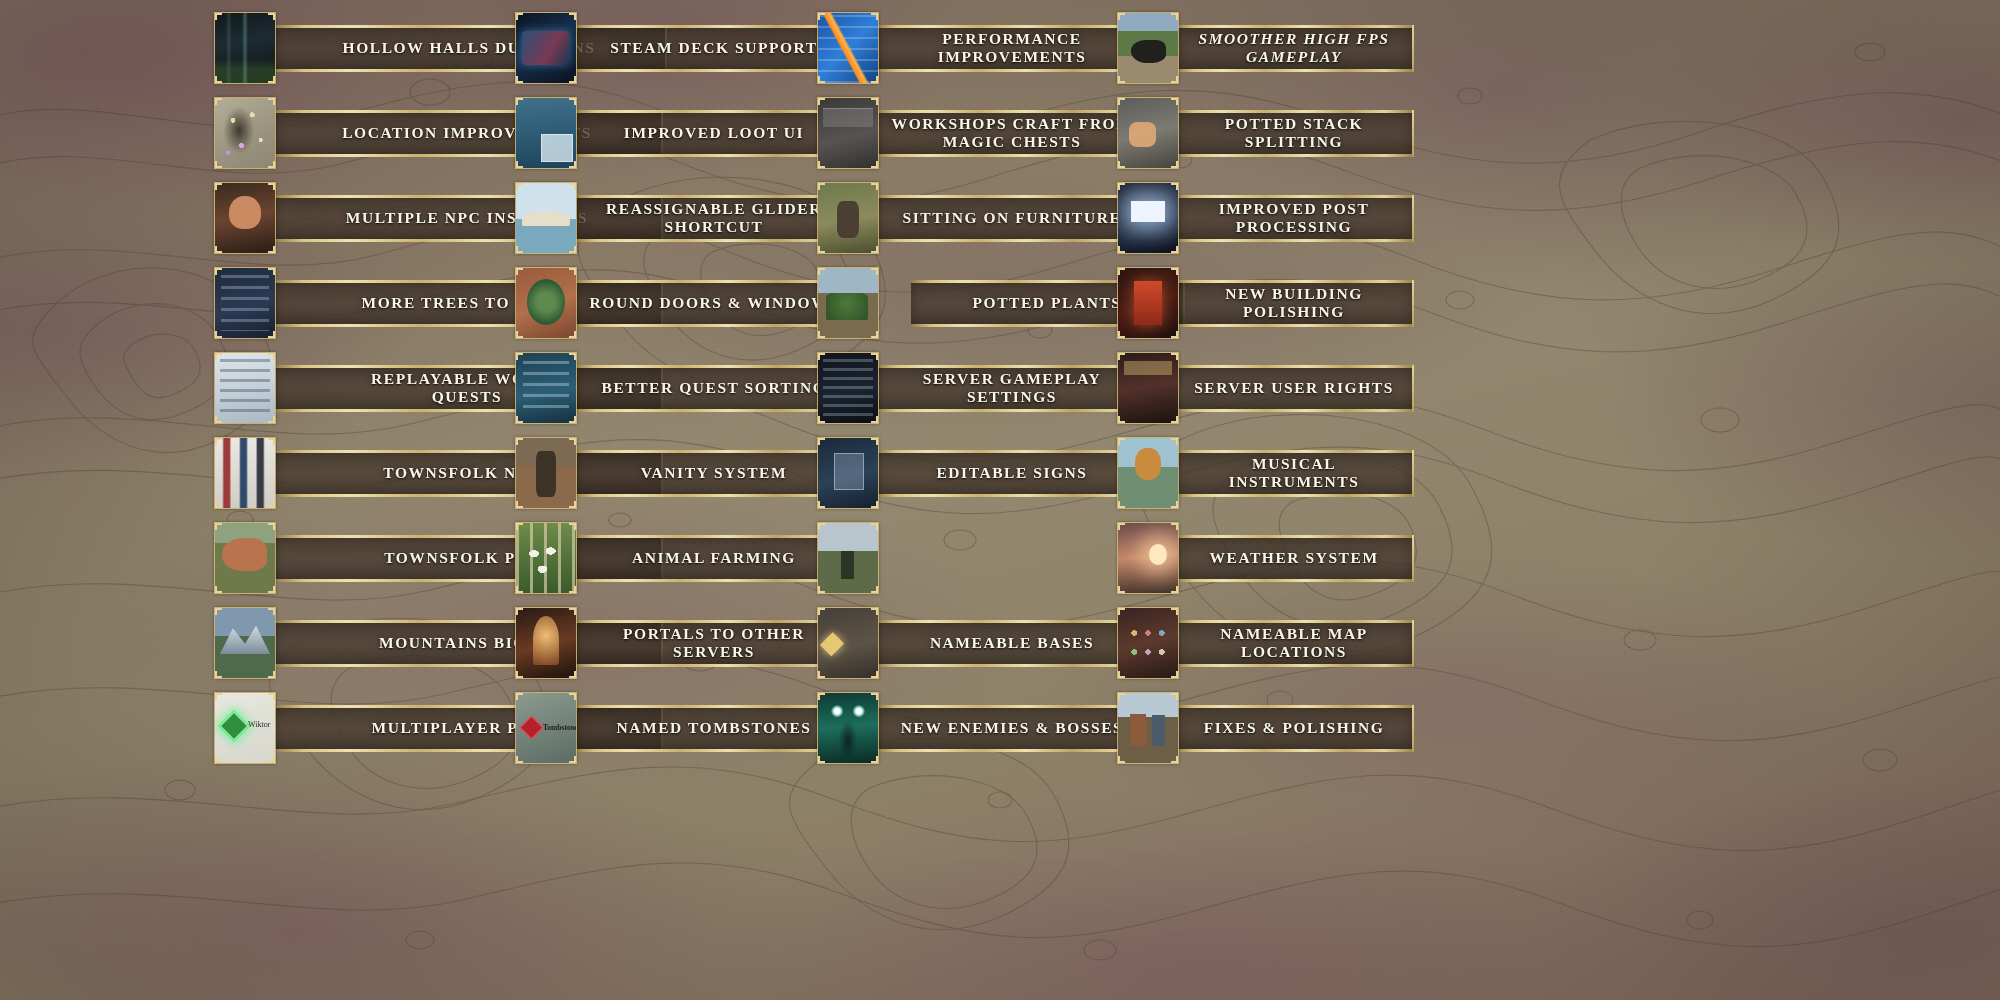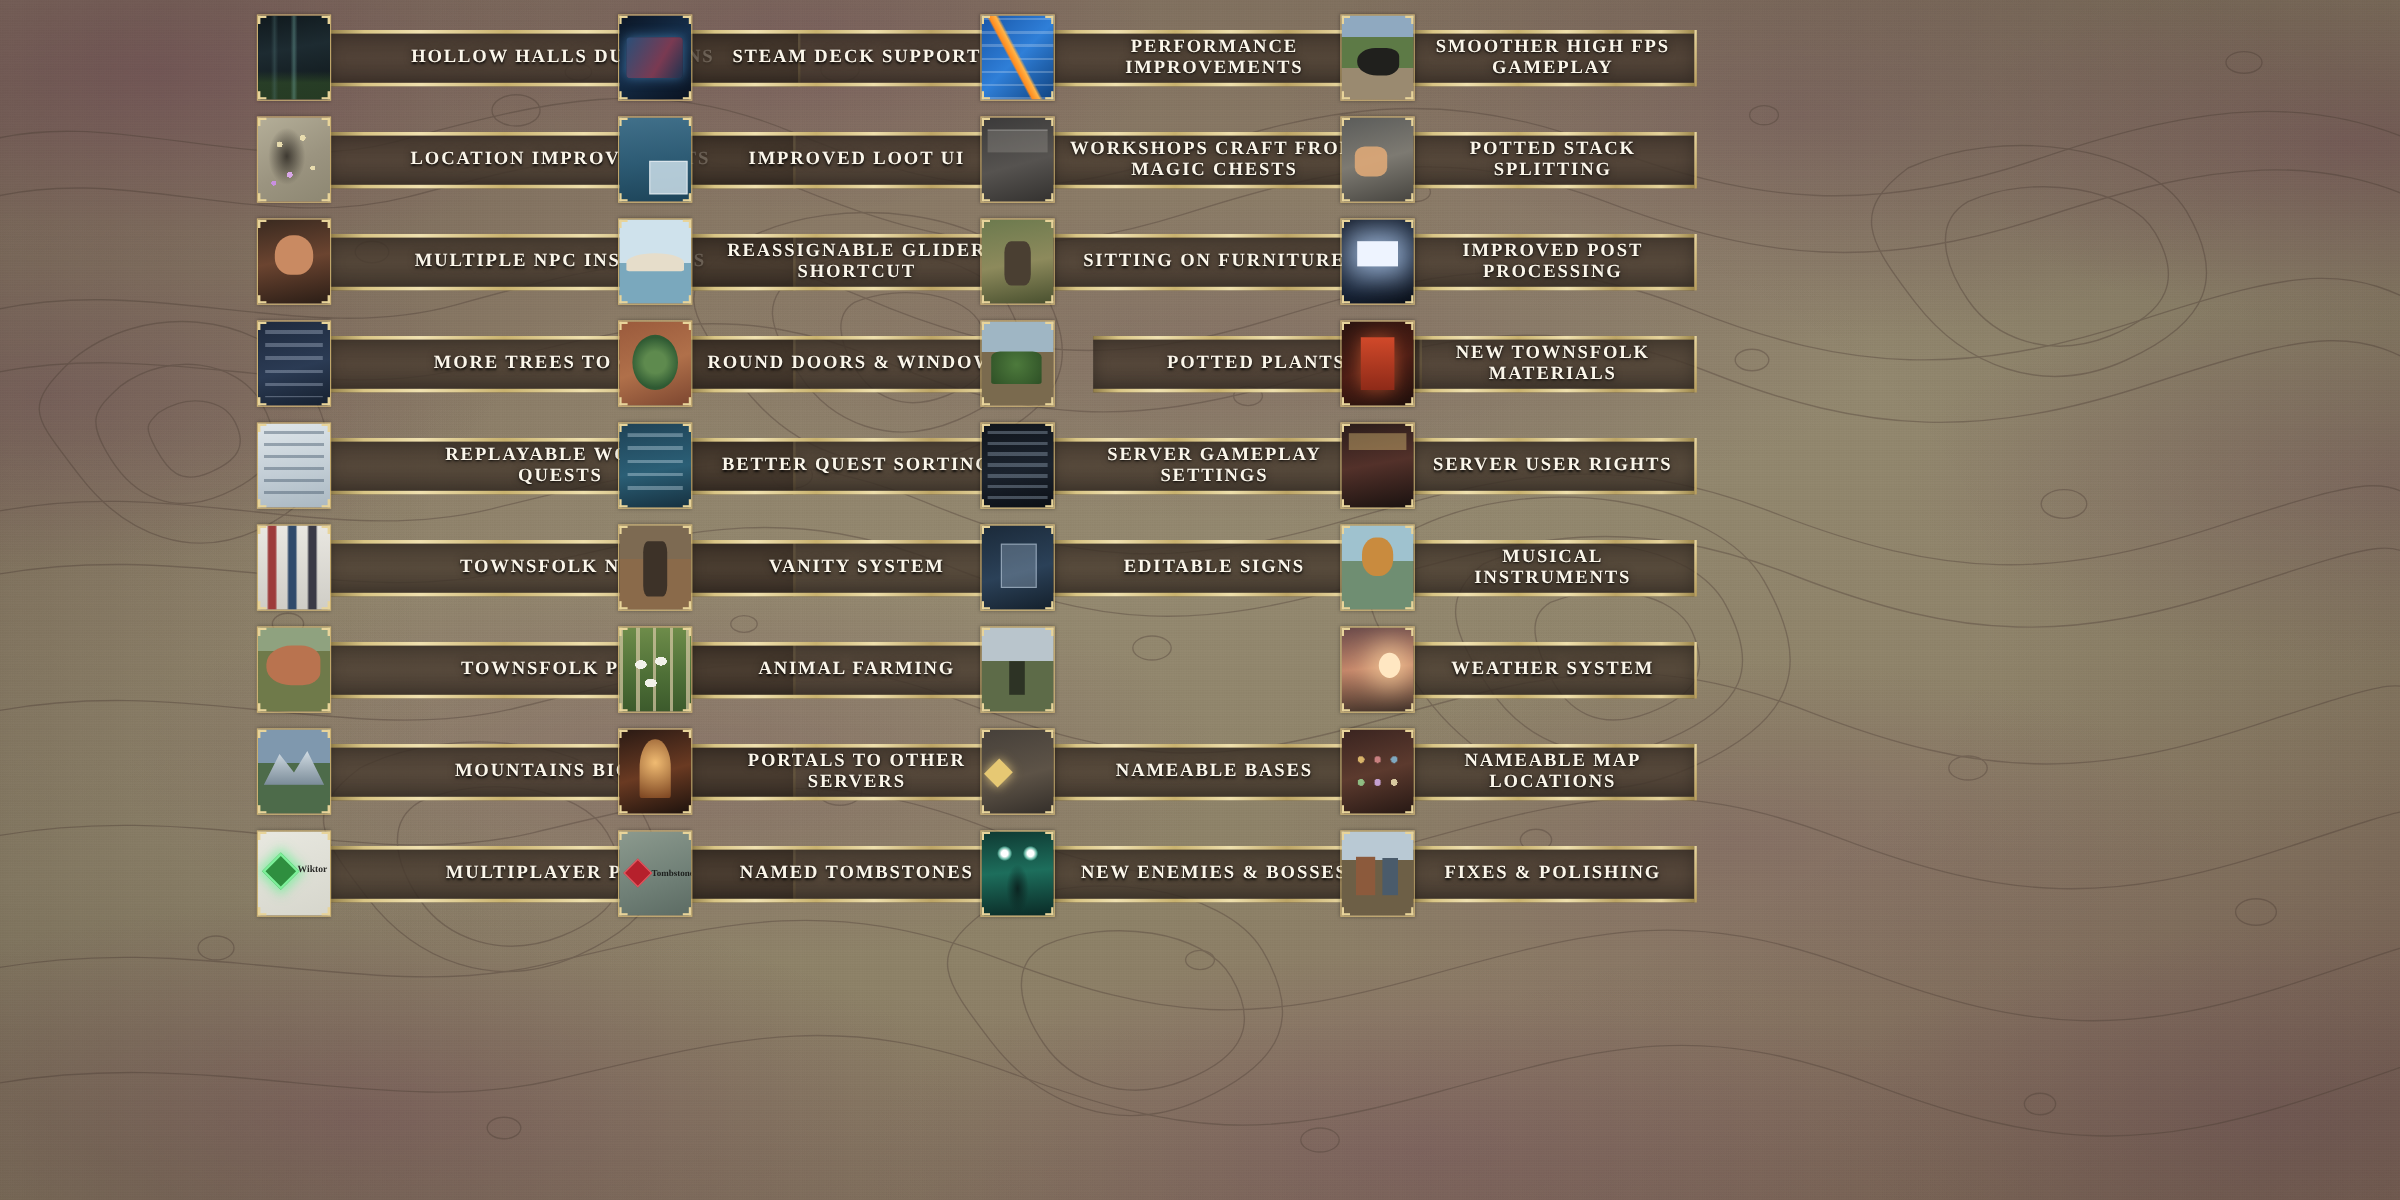--- a/index.html
+++ b/index.html
@@ -326,21 +326,21 @@
   .art-ping .ping-diamond {
     position: absolute; left: 8px; top: 22px;
     width: 22px; height: 22px;
     transform: rotate(45deg);
     background: #2f8f3f;
     border: 2px solid #7df09a;
     box-shadow: 0 0 9px 3px rgba(110,240,150,0.75);
   }
   .art-ping .ping-name {
     position: absolute; left: 33px; top: 27px;
-    font-size: 8px; font-weight: 700; color: #2a2a28;
+    font-size: 8px; font-weight: 400; color: #2a2a28;
     font-family: "Liberation Serif", serif;
   }
 
   
   .art-tomb { background: linear-gradient(160deg,#8c9a8e,#6f7f76 60%,#5c6b63); }
   .art-tomb .tomb-diamond {
     position: absolute; left: 7px; top: 26px;
     width: 17px; height: 17px;
     transform: rotate(45deg);
     background: #b6202c;
@@ -464,21 +464,21 @@
           <span class="thumb-corner tc-tl"></span>
           <span class="thumb-corner tc-tr"></span>
           <span class="thumb-corner tc-bl"></span>
           <span class="thumb-corner tc-br"></span>
         </div>
         <div class="label-bar" style="width: 272px;">
           <span class="label-text">PERFORMANCE
 IMPROVEMENTS</span>
         </div>
       </div>
-      <div class="feature-item" style="left: 1117px; top: 12px;">
+      <div class="feature-item" style="left: 1117px; top: 12px; font-style: italic;">
         <div class="thumb">
           <div class="thumb-art art-dino"></div>
           <span class="thumb-corner tc-tl"></span>
           <span class="thumb-corner tc-tr"></span>
           <span class="thumb-corner tc-bl"></span>
           <span class="thumb-corner tc-br"></span>
         </div>
         <div class="label-bar" style="width: 236px;">
           <span class="label-text">SMOOTHER HIGH FPS
 GAMEPLAY</span>
@@ -620,21 +620,21 @@
       </div>
       <div class="feature-item" style="left: 1117px; top: 267px;">
         <div class="thumb">
           <div class="thumb-art art-buildmat"></div>
           <span class="thumb-corner tc-tl"></span>
           <span class="thumb-corner tc-tr"></span>
           <span class="thumb-corner tc-bl"></span>
           <span class="thumb-corner tc-br"></span>
         </div>
         <div class="label-bar" style="width: 236px;">
-          <span class="label-text">NEW TOWNSFOLK MATERIALS</span>
+          <span class="label-text">NEW BUILDING POLISHING</span>
         </div>
       </div>
       <div class="feature-item" style="left: 214px; top: 352px;">
         <div class="thumb">
           <div class="thumb-art art-questlist"></div>
           <span class="thumb-corner tc-tl"></span>
           <span class="thumb-corner tc-tr"></span>
           <span class="thumb-corner tc-bl"></span>
           <span class="thumb-corner tc-br"></span>
         </div>

